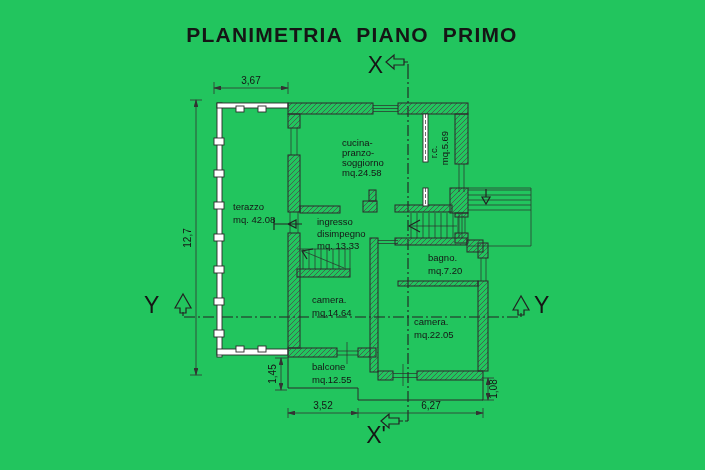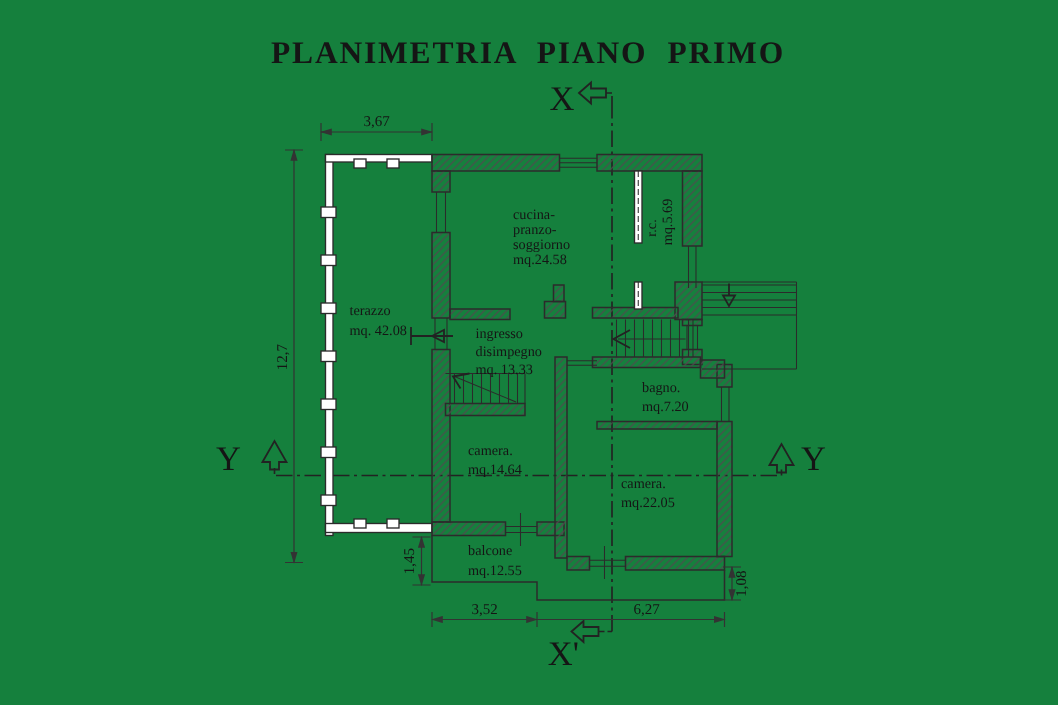--- a/index.html
+++ b/index.html
@@ -1,17 +1,17 @@
 <!DOCTYPE html>
 <html><head>
 <meta charset="utf-8">
 <style>
   html,body{margin:0;padding:0;background:#fff;}
-  .page{position:relative;width:705px;height:470px;background:#15803d;overflow:hidden;
-        font-family:Liberation Serif, serif;}
+  .page{position:relative;width:705px;height:470px;background:#22c55e;overflow:hidden;
+        font-family:Liberation Sans, sans-serif;}
   svg{display:block}
   .wall{fill:url(#hatch);stroke:#2b2b2b;stroke-width:1;}
   .rail{fill:#fff;stroke:#2b2b2b;stroke-width:0.9;}
   .post{fill:#fff;stroke:#2b2b2b;stroke-width:0.9;}
   .ln{stroke:#2b2b2b;stroke-width:1;fill:none;}
   .tl{stroke:#2b2b2b;stroke-width:0.7;fill:none;}
   .dim{stroke:#333;stroke-width:0.8;fill:none;}
   .axis{stroke:#222;stroke-width:1.1;fill:none;}
   .dash{stroke-dasharray:11 3 2 3;}
   .sdash{stroke-dasharray:4 2;}

